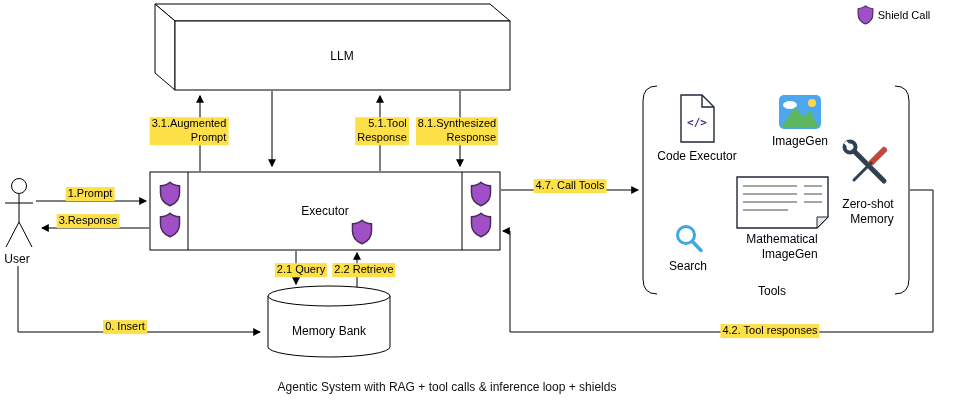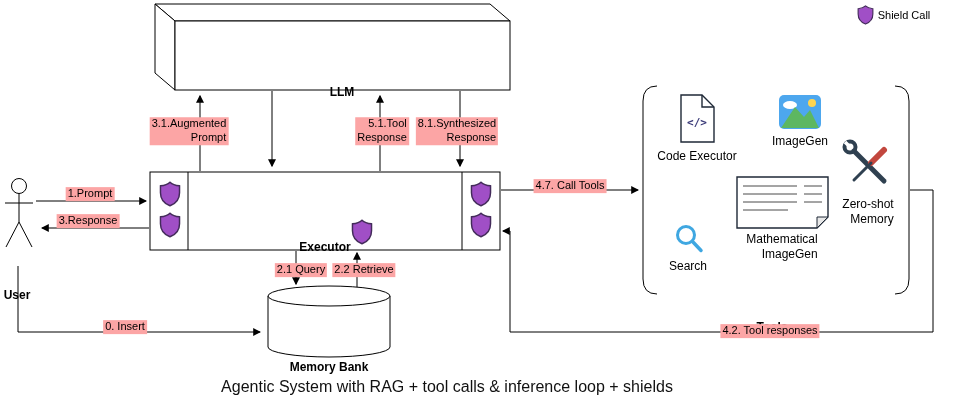--- a/index.html
+++ b/index.html
@@ -8,24 +8,24 @@
   svg.layer { position:absolute; left:0; top:0; }
   .shape { fill:#fff; stroke:#000; stroke-width:1; }
   .ln { stroke:#000; stroke-width:1; fill:none; }
   .doc { fill:#fff; stroke:#1f2937; stroke-width:1.4; }
   .docln { stroke:#1f2937; stroke-width:1.4; fill:none; }
   .shield-shape { fill:var(--shield-fill,#A04FC6); stroke:var(--shield-stroke,#432B5A); stroke-width:1.6; }
   .code-glyph { font-family:"DejaVu Sans Mono", monospace; font-weight:bold; font-size:11px;
                 fill:var(--code-glyph,#3A3A78); text-anchor:middle; dominant-baseline:middle; }
   .lbl { position:absolute; transform:translate(-50%,-50%); font-size:12px; color:#000;
          text-align:right; white-space:pre-line; line-height:1.25; }
-  .bold { font-weight:bold;margin-top:36px; }
+  .bold { font-weight:normal; }
   .s11 { font-size:11px; }
-  .edge { font-size:11px; background:#fca5a5; padding:0 2px; }
-  .title { position:absolute; transform:translate(-50%,-50%); font-size:16px; color:#111;
+  .edge { font-size:11px; background:#fde047; padding:0 2px; }
+  .title { position:absolute; transform:translate(-50%,-50%); font-size:12px; color:#111;
            white-space:nowrap;text-align:right; }
 </style>
 </head>
 <body>
 
 <div class="canvas">
 
   <svg class="layer" width="970" height="411" viewBox="0 0 970 411">
     <defs>
       <marker id="arrow" viewBox="0 0 10 10" refX="8.5" refY="5" markerWidth="8" markerHeight="8" orient="auto-start-reverse">

